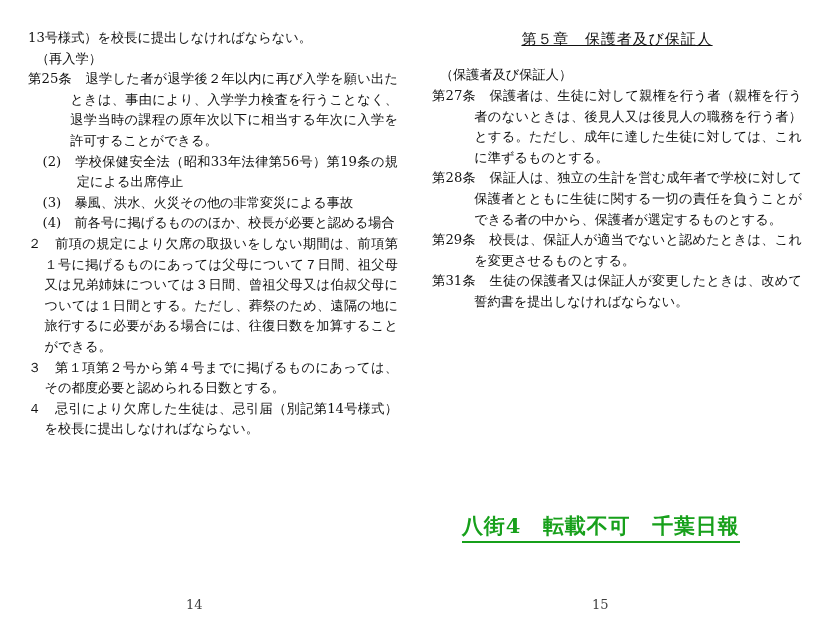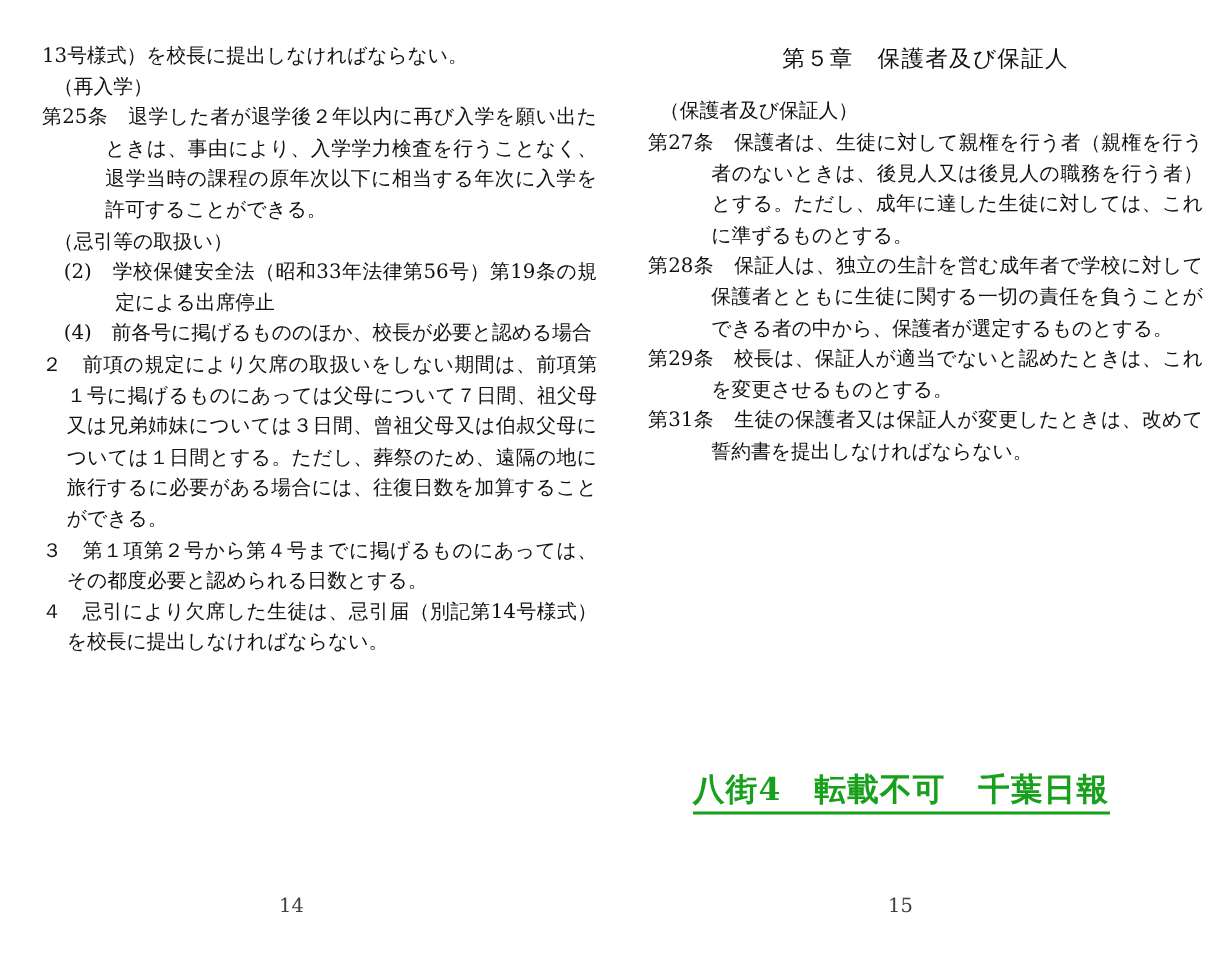--- a/index.html
+++ b/index.html
@@ -51,20 +51,21 @@
     margin-left: 1.1em;
   }
   .head-paren {
     padding-left: 0.6em;
   }
   .chap-title {
     text-align: center;
     font-size: 15px;
     letter-spacing: 0.06em;
     margin: 0 0 14px 0;
+    text-decoration: underline;
   }
   .stamp {
     position: absolute;
     left: 462px;
     top: 512px;
     color: #17a01b;
     font-size: 21px;
     font-weight: bold;
     letter-spacing: 0.04em;
     border-bottom: 2px solid #17a01b;
@@ -81,22 +82,22 @@
 </style>
 </head>
 <body>
 
 <div class="page">
 
   <div class="col col-left">
     <p class="p cont">13号様式）を校長に提出しなければならない。</p>
     <p class="p head-paren">（再入学）</p>
     <p class="p art">第25条　退学した者が退学後２年以内に再び入学を願い出たときは、事由により、入学学力検査を行うことなく、退学当時の課程の原年次以下に相当する年次に入学を許可することができる。</p>
-    <p class="p head-paren">（忌引等の取扱い）</p>
     <p class="p item">(2)　学校保健安全法（昭和33年法律第56号）第19条の規定による出席停止</p>
+    <p class="p item">(3)　暴風、洪水、火災その他の非常変災による事故</p>
     <p class="p item">(4)　前各号に掲げるもののほか、校長が必要と認める場合</p>
     <p class="p art2">２　前項の規定により欠席の取扱いをしない期間は、前項第１号に掲げるものにあっては父母について７日間、祖父母又は兄弟姉妹については３日間、曾祖父母又は伯叔父母については１日間とする。ただし、葬祭のため、遠隔の地に旅行するに必要がある場合には、往復日数を加算することができる。</p>
     <p class="p art2">３　第１項第２号から第４号までに掲げるものにあっては、その都度必要と認められる日数とする。</p>
     <p class="p art2">４　忌引により欠席した生徒は、忌引届（別記第14号様式）を校長に提出しなければならない。</p>
   </div>
 
   <div class="col col-right">
     <p class="chap-title">第５章　保護者及び保証人</p>
     <p class="p head-paren">（保護者及び保証人）</p>
     <p class="p art">第27条　保護者は、生徒に対して親権を行う者（親権を行う者のないときは、後見人又は後見人の職務を行う者）とする。ただし、成年に達した生徒に対しては、これに準ずるものとする。</p>

